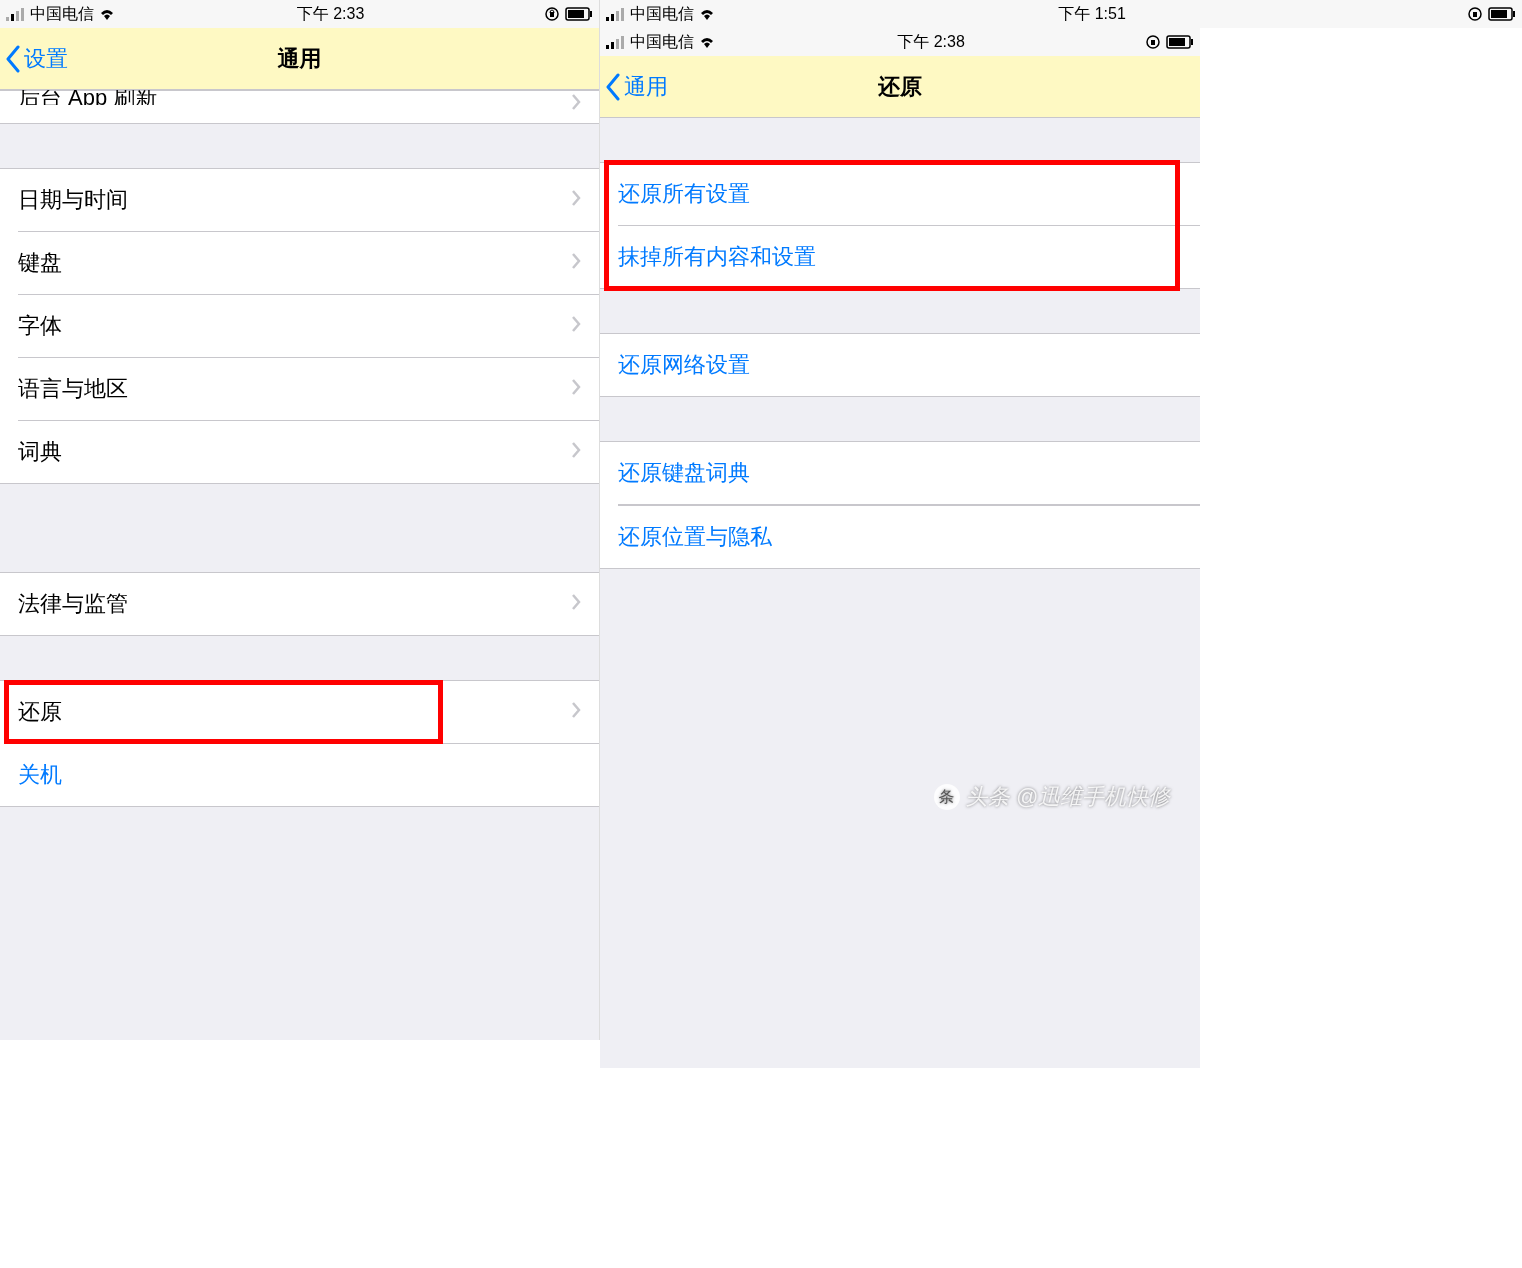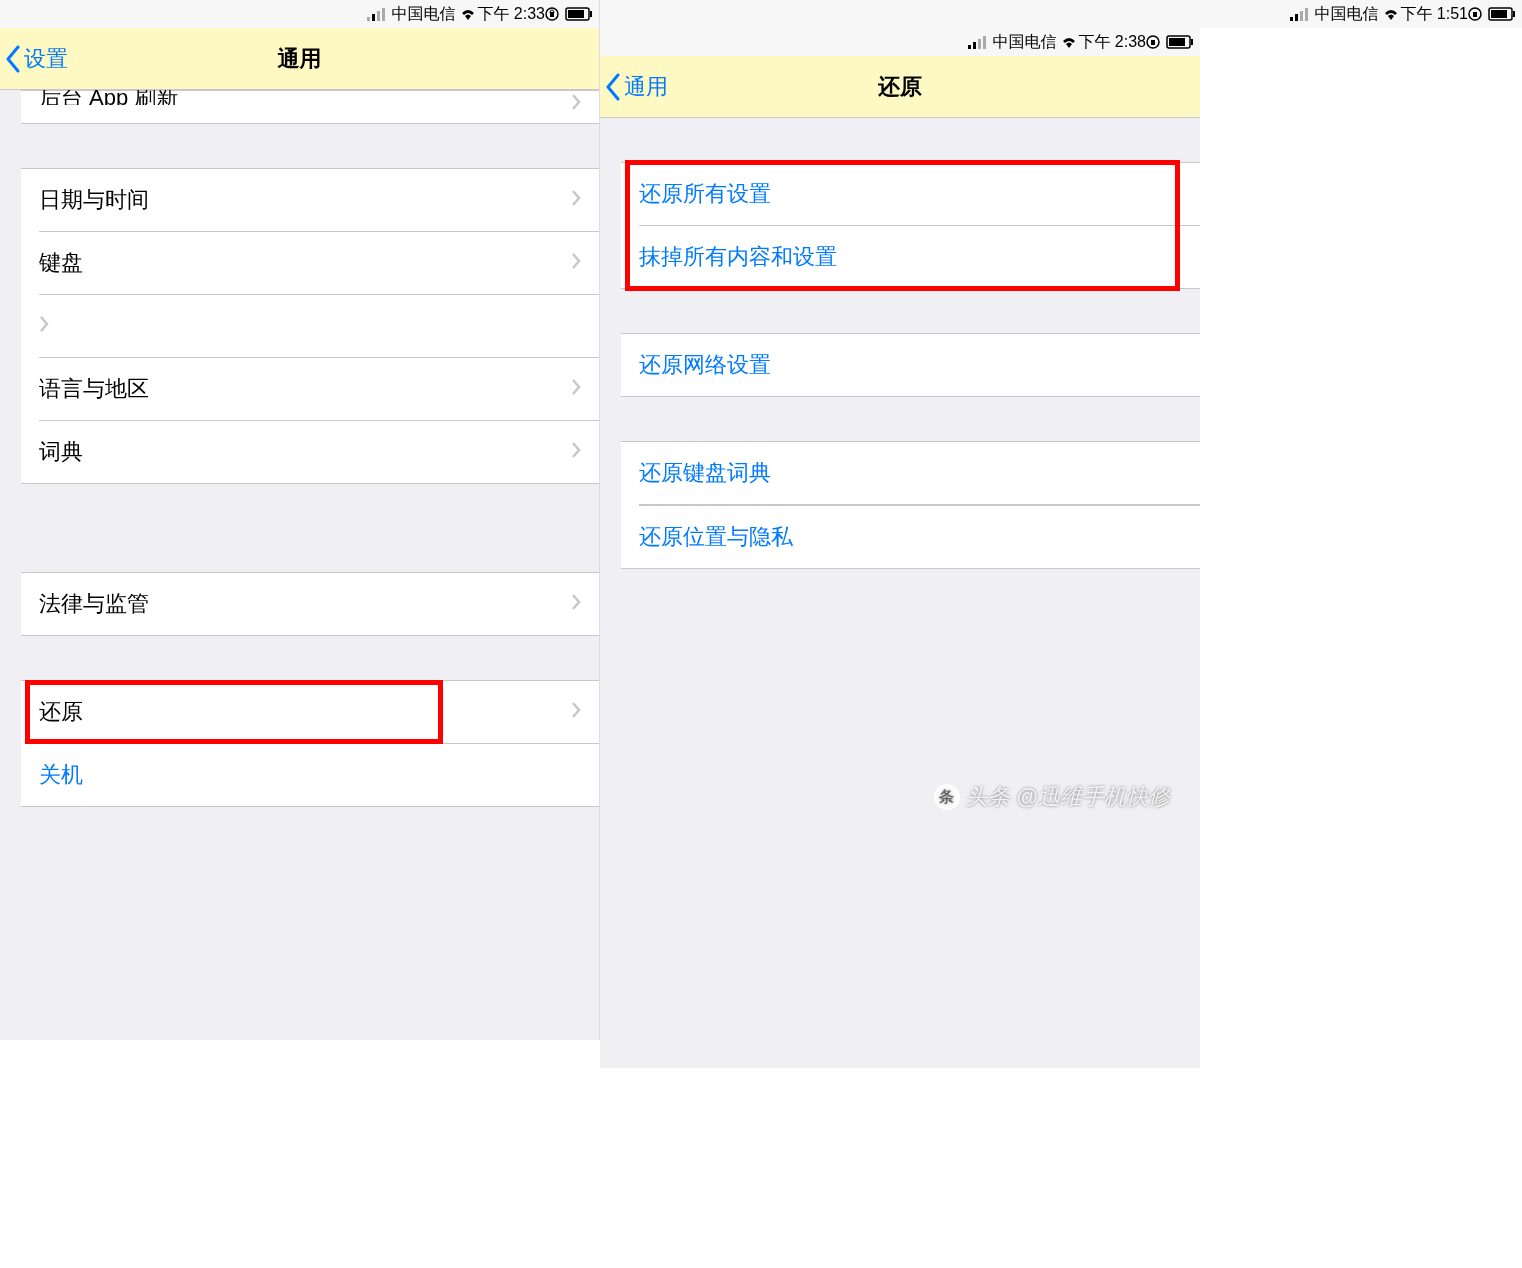--- a/index.html
+++ b/index.html
@@ -19,21 +19,21 @@
     }
     .screen-left { width: 600px; height: 1040px; border-right: 1px solid #ddd;}
     .screen-right { width: 600px; height: 1040px; position: relative; }
     .outer-right { flex:1; display:flex; flex-direction:column; }
 
     .status-bar {
       height: 28px;
       background: #f7f7f7;
       display: flex;
       align-items: center;
-      justify-content: flex-end;
+      justify-content: space-between;
       padding: 0 6px;
       font-size: 16px;
       font-weight: 500;
       color: #000;
     }
     .status-bar.outer { height: 28px; background:#f7f7f7; }
     .status-left { display: flex; align-items: center; gap: 4px; }
     .status-right { display: flex; align-items: center; gap: 6px; }
     .signal-icon, .wifi-icon, .lock-icon, .battery-icon { display:inline-flex; align-items:center; }
     .signal-icon svg { width: 20px; height: 14px; }
@@ -55,21 +55,21 @@
       left: 4px;
       display: flex;
       align-items: center;
       color: #007aff;
       font-size: 22px;
       cursor: pointer;
     }
     .nav-back svg { width: 18px; height: 28px; margin-right: 2px; }
     .nav-title { font-size: 22px; font-weight: 600; color: #000; }
 
-    .list { background: #efeff4; flex:1; overflow:hidden;padding-left:21px; }
+    .list { background: #efeff4; flex:1; overflow:hidden; }
     .section { background: #fff; border-top: 1px solid #c8c7cc; border-bottom: 1px solid #c8c7cc; }
     .section + .gap { height: 44px; }
     .gap { height: 44px; background:#efeff4; }
     .gap-sm { height: 44px; background:#efeff4; }
 
     .row {
       min-height: 62px;
       padding: 0 18px;
       display: flex;
       align-items: center;
@@ -186,20 +186,21 @@
         </div>
       <div class="row-sep"></div>
       <div class="row">
           <span class="row-label">键盘</span>
           <span class="chev"><svg viewBox="0 0 10 18">
               <polyline points="2,2 8,9 2,16" fill="none" stroke="#c7c7cc" stroke-width="2.5"></polyline>
             </svg></span>
         </div>
       <div class="row-sep"></div>
       <div class="row">
+          <span class="row-label">字体</span>
           <span class="chev"><svg viewBox="0 0 10 18">
               <polyline points="2,2 8,9 2,16" fill="none" stroke="#c7c7cc" stroke-width="2.5"></polyline>
             </svg></span>
         </div>
       <div class="row-sep"></div>
       <div class="row">
           <span class="row-label">语言与地区</span>
           <span class="chev"><svg viewBox="0 0 10 18">
               <polyline points="2,2 8,9 2,16" fill="none" stroke="#c7c7cc" stroke-width="2.5"></polyline>
             </svg></span>

